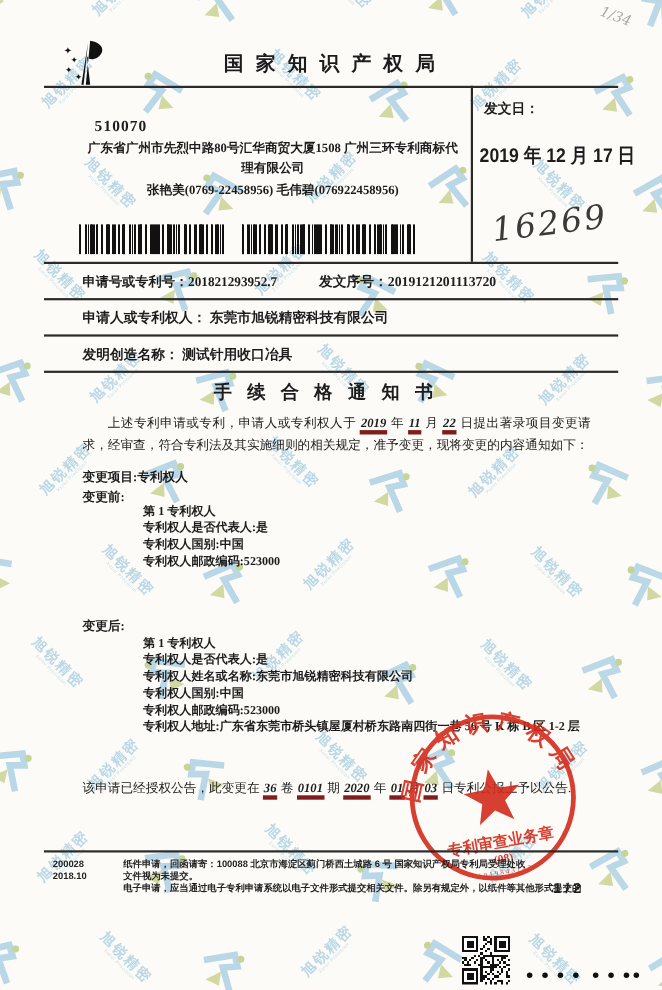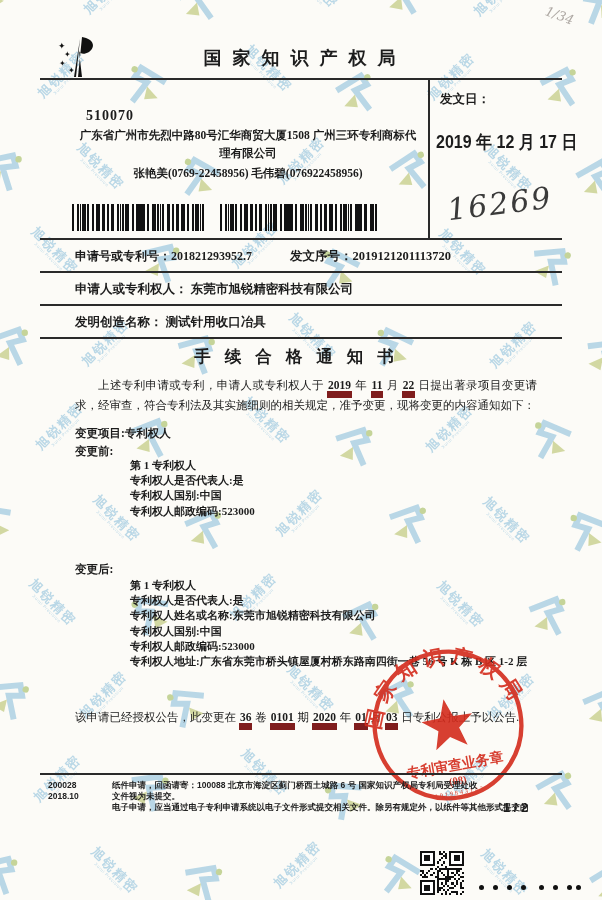--- a/index.html
+++ b/index.html
@@ -17,21 +17,21 @@
     font-weight:bold;font-size:13px;letter-spacing:2px;white-space:nowrap;
     color:var(--wm-color,#79b5d6);text-align:center;line-height:1.05;
   }
   .wm-text .sub{display:block;font-size:4.5px;letter-spacing:.5px;font-weight:normal;opacity:.9;}
   
   #content{position:absolute;inset:0;z-index:1;}
   .abs{position:absolute;}
   .hr{position:absolute;left:40px;width:522px;background:#2a2a2a;}
   .vr{position:absolute;background:#2a2a2a;width:2px;}
   .b{font-weight:bold;}
-  .u{border-bottom:7px solid #7f1d1d;padding:0 1px;}
+  .u{border-bottom:4px solid #7f1d1d;padding:0 1px;font-style:italic;}
   .cjk-title{
     font-weight:bold;letter-spacing:11px;text-align:center;font-size:18px;
   }
   .label12{font-size:12.5px;font-weight:bold;}
   .barcode{
     position:absolute;height:27px;
     background:
       repeating-linear-gradient(90deg,#111 0 2px,transparent 2px 5px),
       repeating-linear-gradient(90deg,#111 0 1px,transparent 1px 8px),
       repeating-linear-gradient(90deg,transparent 0 11px,#111 11px 14px);

